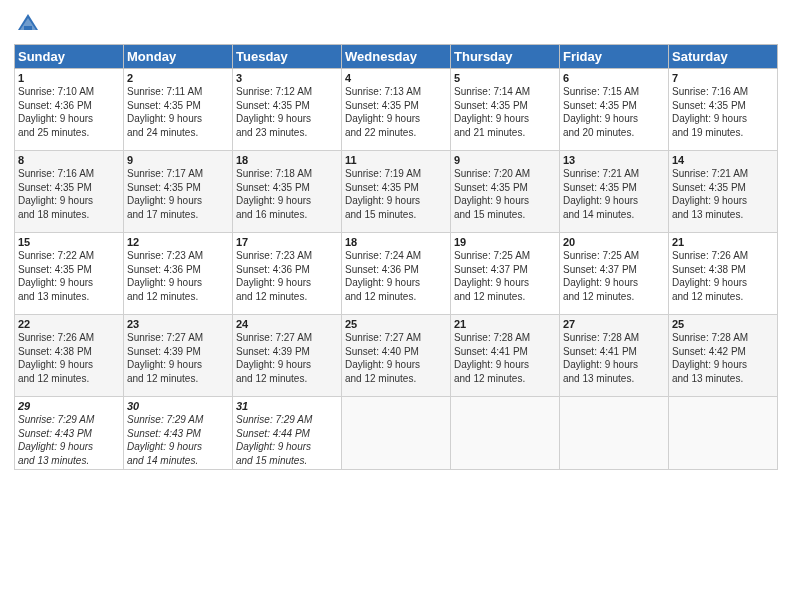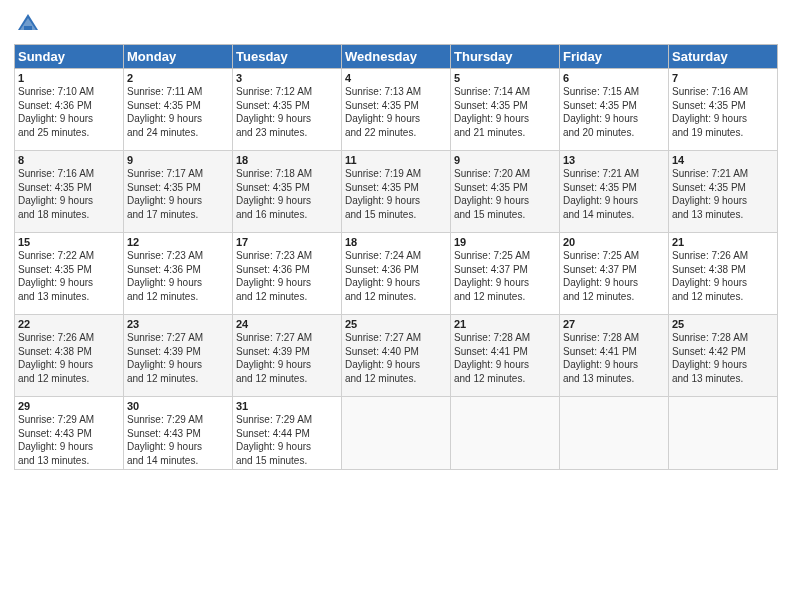--- a/index.html
+++ b/index.html
@@ -95,20 +95,21 @@
     .day-info {
       font-size: 10px;
       color: #333;
       line-height: 1.35;
     }
     .empty-cell {
       background: #f9f9f9 !important;
     }
     .last-row td {
       height: 70px;
+      font-style: italic;
     }
   </style>
 </head>
 <body>
 
 <div class="page">
   <div class="header">
     <div class="logo">
       <svg class="logo-icon" viewBox="0 0 28 28">
         <polygon points="14,4 24,20 4,20" fill="#3271b8"></polygon>

